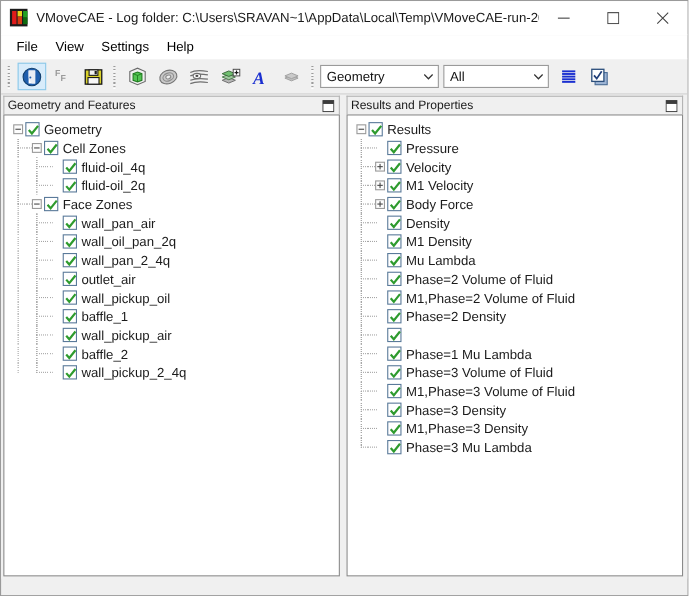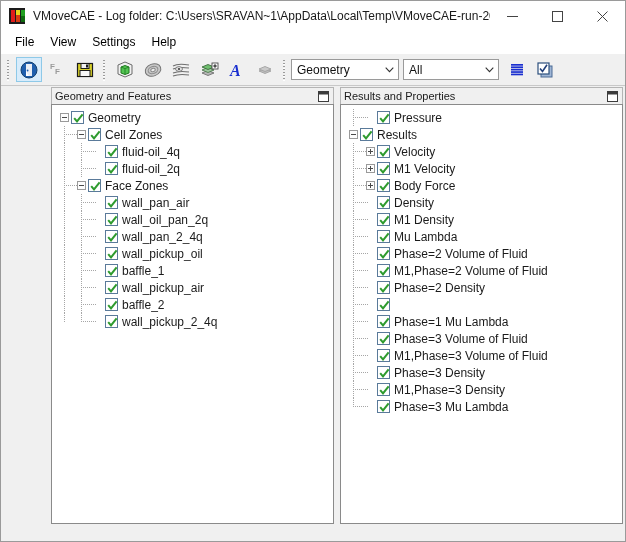--- a/index.html
+++ b/index.html
@@ -165,21 +165,21 @@
     display: flex;
     padding: 1px 2px 2px 2px;
     box-sizing: border-box;
   }
   .pane {
     display: flex;
     flex-direction: column;
     box-sizing: border-box;
     height: 100%;
   }
-  .pane-left  { width: 306px; margin-left: 48px; }
+  .pane-left  { width: 306px; }
   .pane-split { width: 6px; flex: 0 0 auto; }
   .pane-right { width: 306px; }
 
   .pane-header {
     height: 17px;
     background: #f0f0f0;
     border: 1px solid #b4b4b4;
     border-bottom: none;
     box-sizing: border-box;
     display: flex;
@@ -598,20 +598,34 @@
                 <span class="tline-v" style="left: 12px;"></span>
                 <span class="tline-v" style="left: 29px;"></span>
                 <span class="tline-v" style="left: 29px;"></span>
                 <span class="tline-h" style="left: 29px; width: 15px;"></span>
               </span>
               <span class="tcheck">
                 <svg width="11" height="11" viewBox="0 0 11 11">
                   <path d="M1.2 5.2 L4 8.4 L9.6 1.4" fill="none" stroke="#2e9b2e" stroke-width="2"></path>
                 </svg>
               </span>
+              <span class="tlabel">outlet_air</span>
+            </div>
+            <div class="trow">
+              <span class="tindent" style="width: 53px;">
+                <span class="tline-v" style="left: 12px;"></span>
+                <span class="tline-v" style="left: 29px;"></span>
+                <span class="tline-v" style="left: 29px;"></span>
+                <span class="tline-h" style="left: 29px; width: 15px;"></span>
+              </span>
+              <span class="tcheck">
+                <svg width="11" height="11" viewBox="0 0 11 11">
+                  <path d="M1.2 5.2 L4 8.4 L9.6 1.4" fill="none" stroke="#2e9b2e" stroke-width="2"></path>
+                </svg>
+              </span>
               <span class="tlabel">wall_pickup_oil</span>
             </div>
             <div class="trow">
               <span class="tindent" style="width: 53px;">
                 <span class="tline-v" style="left: 12px;"></span>
                 <span class="tline-v" style="left: 29px;"></span>
                 <span class="tline-v" style="left: 29px;"></span>
                 <span class="tline-h" style="left: 29px; width: 15px;"></span>
               </span>
               <span class="tcheck">
@@ -675,48 +689,48 @@
         <span class="ph-btn">
           <svg width="11" height="11" viewBox="0 0 11 11">
             <rect x="0.5" y="0.5" width="10" height="10" fill="#ffffff" stroke="#3c3c3c" stroke-width="1"></rect>
             <rect x="0.5" y="0.5" width="10" height="3" fill="#3c3c3c"></rect>
           </svg>
         </span>
       </div>
       <div class="tree-box">
         <div id="right-tree">
             <div class="trow">
-              <span class="tindent" style="width: 36px;">
-                <span class="tline-v" style="left: 12px;"></span>
-                <span class="tline-v" style="left: 12px;"></span>
-                <span class="tline-h" style="left: 12px; width: 15px;"></span>
-              </span>
-              <span class="tcheck">
-                <svg width="11" height="11" viewBox="0 0 11 11">
-                  <path d="M1.2 5.2 L4 8.4 L9.6 1.4" fill="none" stroke="#2e9b2e" stroke-width="2"></path>
-                </svg>
-              </span>
-              <span class="tlabel">Pressure</span>
-            </div>
-            <div class="trow">
               <span class="tindent" style="width: 19px;">
                 <span class="texp" style="position: absolute; left: 8px; top: 4px;"></span>
               </span>
               <span class="tcheck">
                 <svg width="11" height="11" viewBox="0 0 11 11">
                   <path d="M1.2 5.2 L4 8.4 L9.6 1.4" fill="none" stroke="#2e9b2e" stroke-width="2"></path>
                 </svg>
               </span>
               <span class="tlabel">Results</span>
             </div>
             <div class="trow">
               <span class="tindent" style="width: 36px;">
                 <span class="tline-v" style="left: 12px;"></span>
                 <span class="tline-v" style="left: 12px;"></span>
                 <span class="tline-h" style="left: 12px; width: 15px;"></span>
+              </span>
+              <span class="tcheck">
+                <svg width="11" height="11" viewBox="0 0 11 11">
+                  <path d="M1.2 5.2 L4 8.4 L9.6 1.4" fill="none" stroke="#2e9b2e" stroke-width="2"></path>
+                </svg>
+              </span>
+              <span class="tlabel">Pressure</span>
+            </div>
+            <div class="trow">
+              <span class="tindent" style="width: 36px;">
+                <span class="tline-v" style="left: 12px;"></span>
+                <span class="tline-v" style="left: 12px;"></span>
+                <span class="tline-h" style="left: 12px; width: 15px;"></span>
                 <span class="texp plus" style="position: absolute; left: 25px; top: 4px;"></span>
               </span>
               <span class="tcheck">
                 <svg width="11" height="11" viewBox="0 0 11 11">
                   <path d="M1.2 5.2 L4 8.4 L9.6 1.4" fill="none" stroke="#2e9b2e" stroke-width="2"></path>
                 </svg>
               </span>
               <span class="tlabel">Velocity</span>
             </div>
             <div class="trow">

